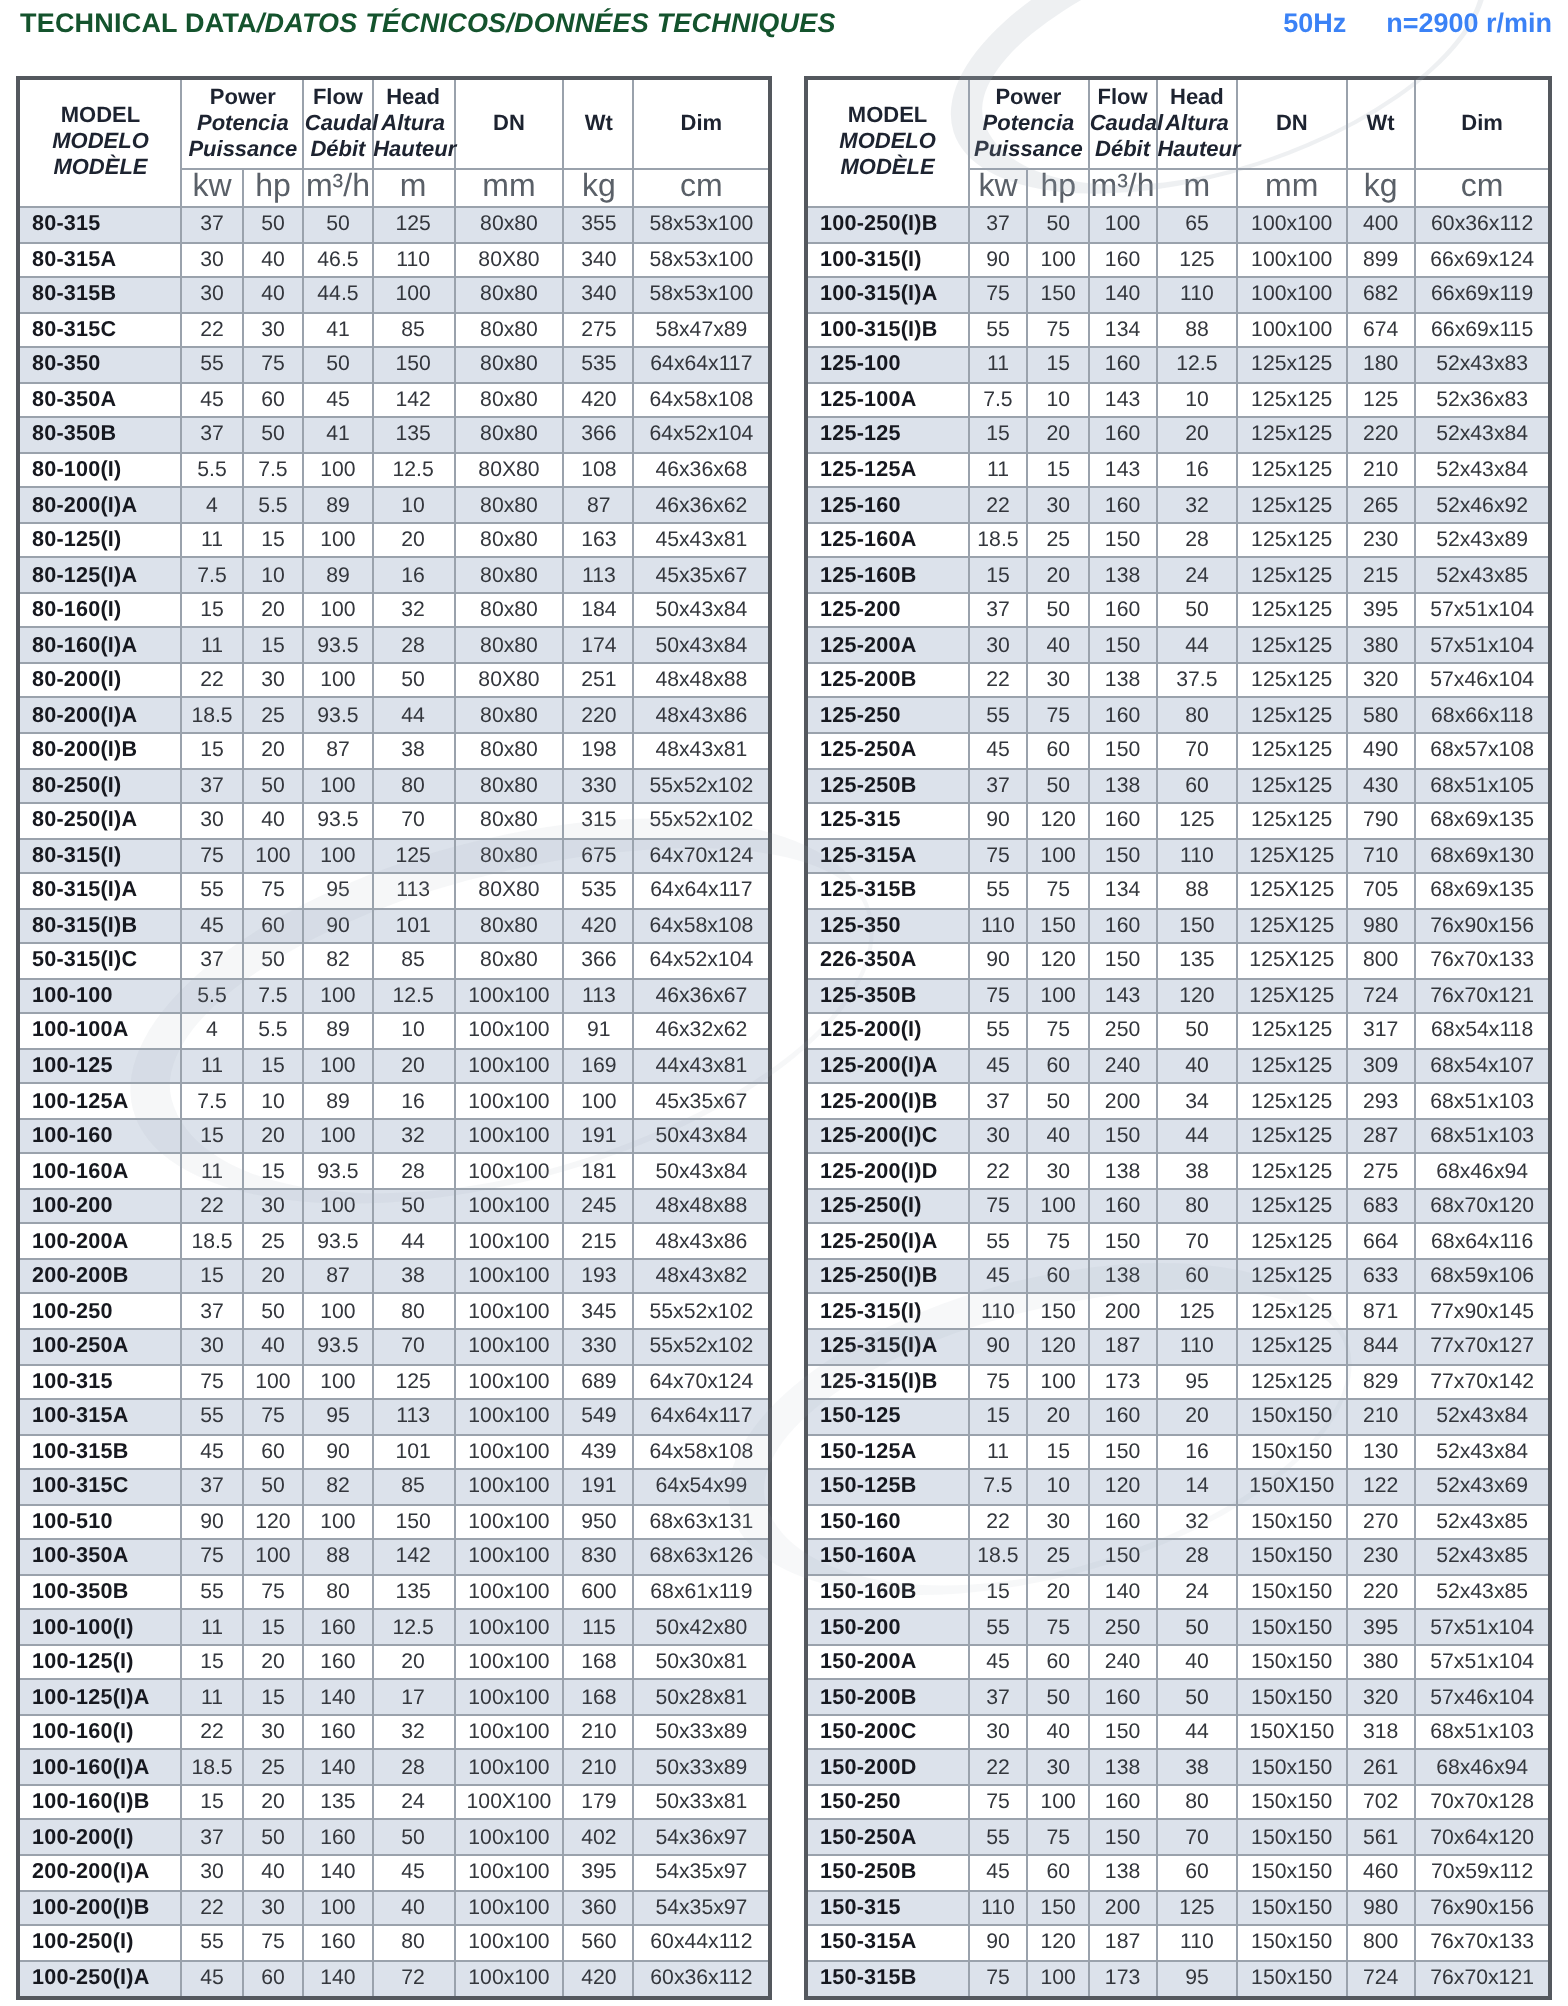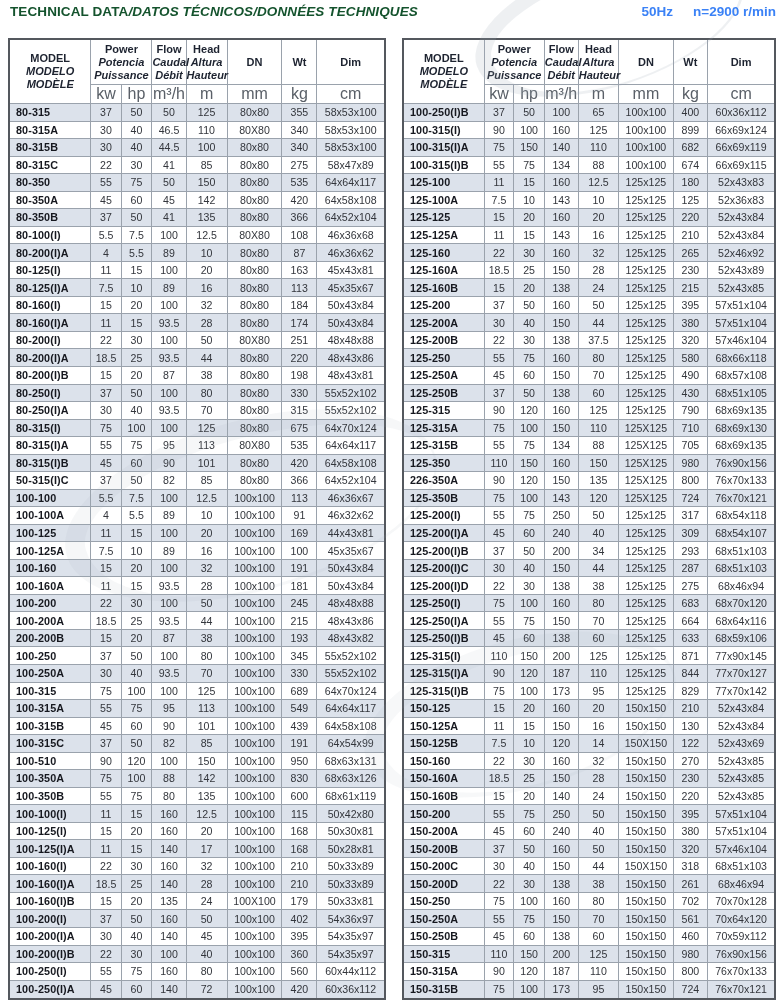--- a/index.html
+++ b/index.html
@@ -573,21 +573,21 @@
         <td class="model">100-200(I)</td>
         <td>37</td>
         <td>50</td>
         <td>160</td>
         <td>50</td>
         <td>100x100</td>
         <td>402</td>
         <td>54x36x97</td>
       </tr>
       <tr>
-        <td class="model">100-200(I)A</td>
+        <td class="model">200-200(I)A</td>
         <td>30</td>
         <td>40</td>
         <td>140</td>
         <td>45</td>
         <td>100x100</td>
         <td>395</td>
         <td>54x35x97</td>
       </tr>
       <tr>
         <td class="model">100-200(I)B</td>

